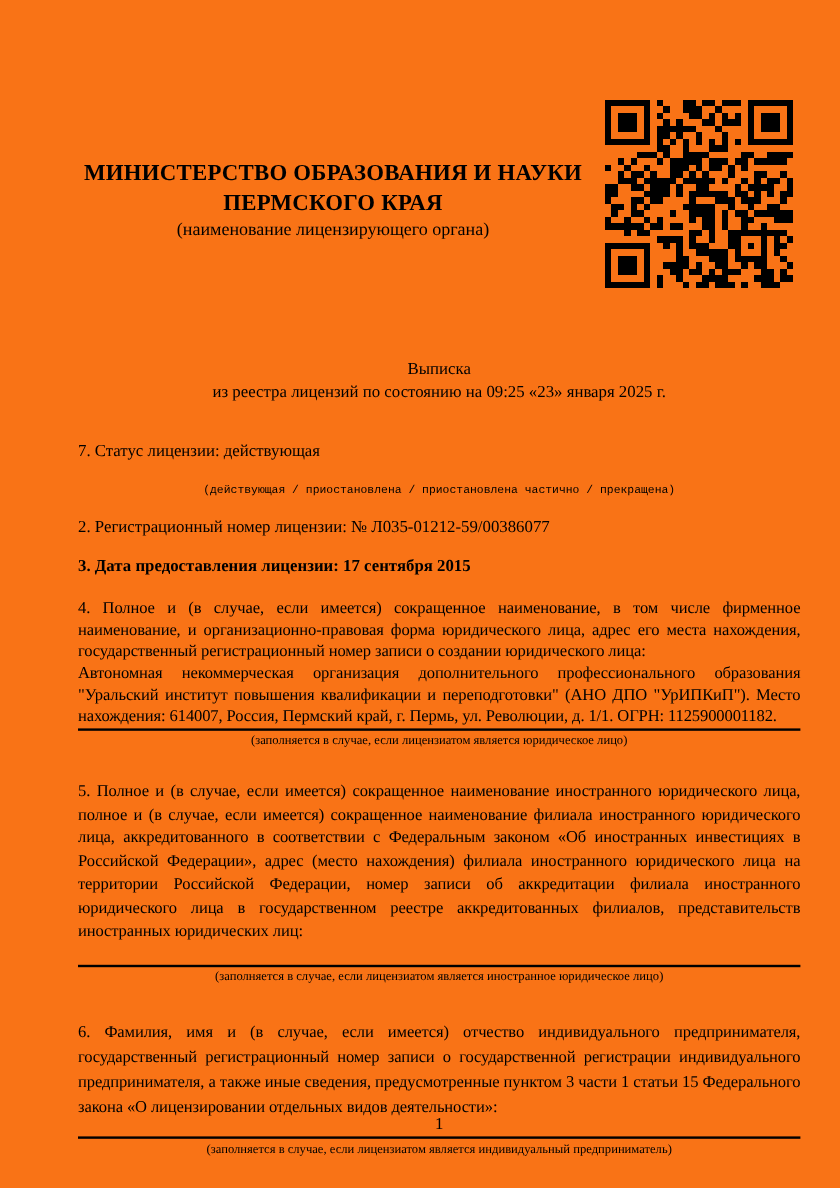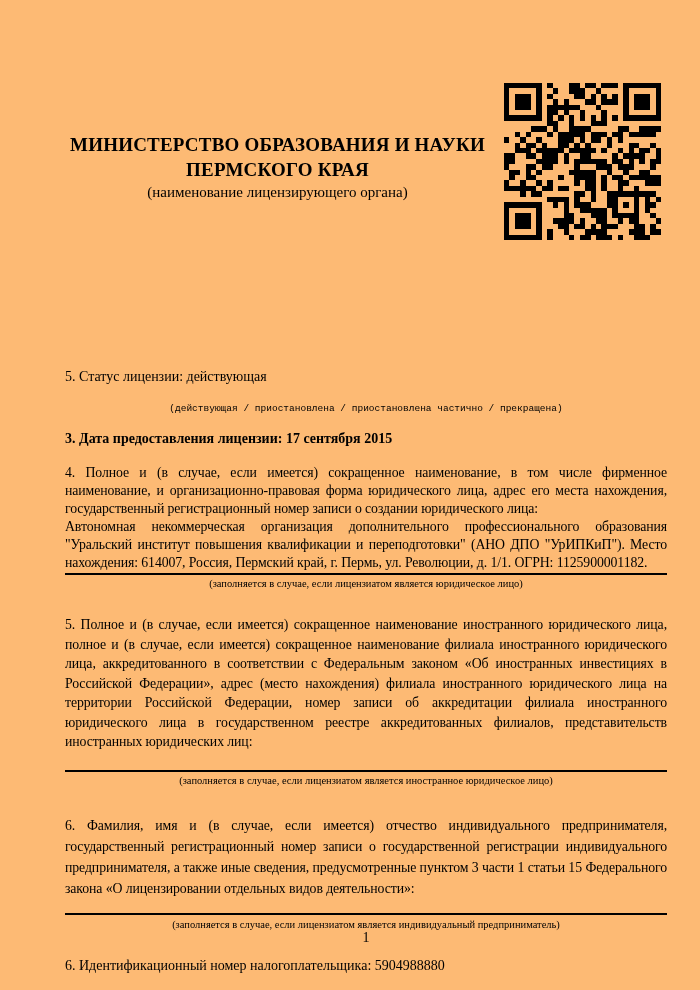--- a/index.html
+++ b/index.html
@@ -1,19 +1,19 @@
 <!DOCTYPE html>
 <html lang="ru"><head>
 <meta charset="utf-8">
 <style>
   html,body{margin:0;padding:0;background:#ffffff;}
   .page{
     position:relative;
     width:700px;height:990px;
-    background:#fdba74;
+    background:#f97316;
     color:#000000;
     font-family:"Liberation Serif", serif;
     overflow:hidden;
   }
   
   .qr{position:absolute;top:83px;left:504px;width:157px;height:157px;}
   .qr svg{display:block;}
 
   
   .hdr{position:absolute;top:132px;left:65px;width:425px;text-align:center;}
@@ -489,28 +489,35 @@
         <rect x="26" y="28" width="1" height="1"></rect>
       </svg>
   </div>
 
   <div class="hdr">
     <div class="line">МИНИСТЕРСТВО ОБРАЗОВАНИЯ И НАУКИ</div>
     <div class="line">ПЕРМСКОГО КРАЯ</div>
     <div class="hnote">(наименование лицензирующего органа)</div>
   </div>
 
+  <div class="doc-title">
+    <div>Выписка</div>
+    <div>из реестра лицензий по состоянию на 09:25 «23» января 2025 г.</div>
+  </div>
 
   <div class="content">
 
     <section>
-      <p class="plain">5. Статус лицензии: действующая</p>
+      <p class="plain">7. Статус лицензии: действующая</p>
       <div class="note sm">(действующая / приостановлена / приостановлена частично / прекращена)</div>
     </section>
 
+    <section class="mt16">
+      <p class="plain">2. Регистрационный номер лицензии: № Л035-01212-59/00386077</p>
+    </section>
 
     <section class="mt15">
       <p class="plain">3. Дата предоставления лицензии: 17 сентября 2015</p>
     </section>
 
     <section class="mt16">
       <p class="para">4. Полное и (в случае, если имеется) сокращенное наименование, в том числе фирменное наименование, и организационно-правовая форма юридического лица, адрес его места нахождения, государственный регистрационный номер записи о создании юридического лица:</p>
       <p class="para">Автономная некоммерческая организация дополнительного профессионального образования "Уральский институт повышения квалификации и переподготовки" (АНО ДПО "УрИПКиП"). Место нахождения: 614007, Россия, Пермский край, г. Пермь, ул. Революции, д. 1/1. ОГРН: 1125900001182.</p>
       <div class="rule mt1"></div>
       <div class="note mt2">(заполняется в случае, если лицензиатом является юридическое лицо)</div>

